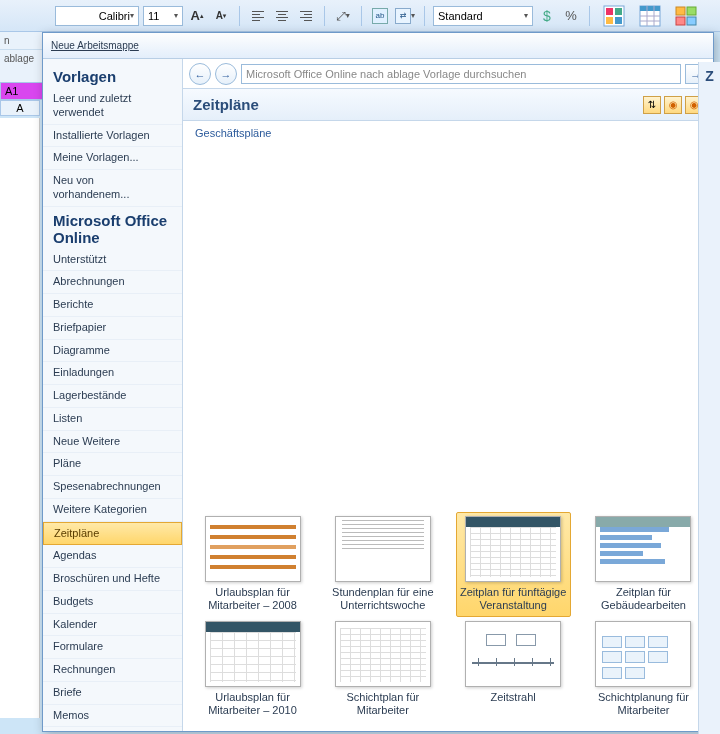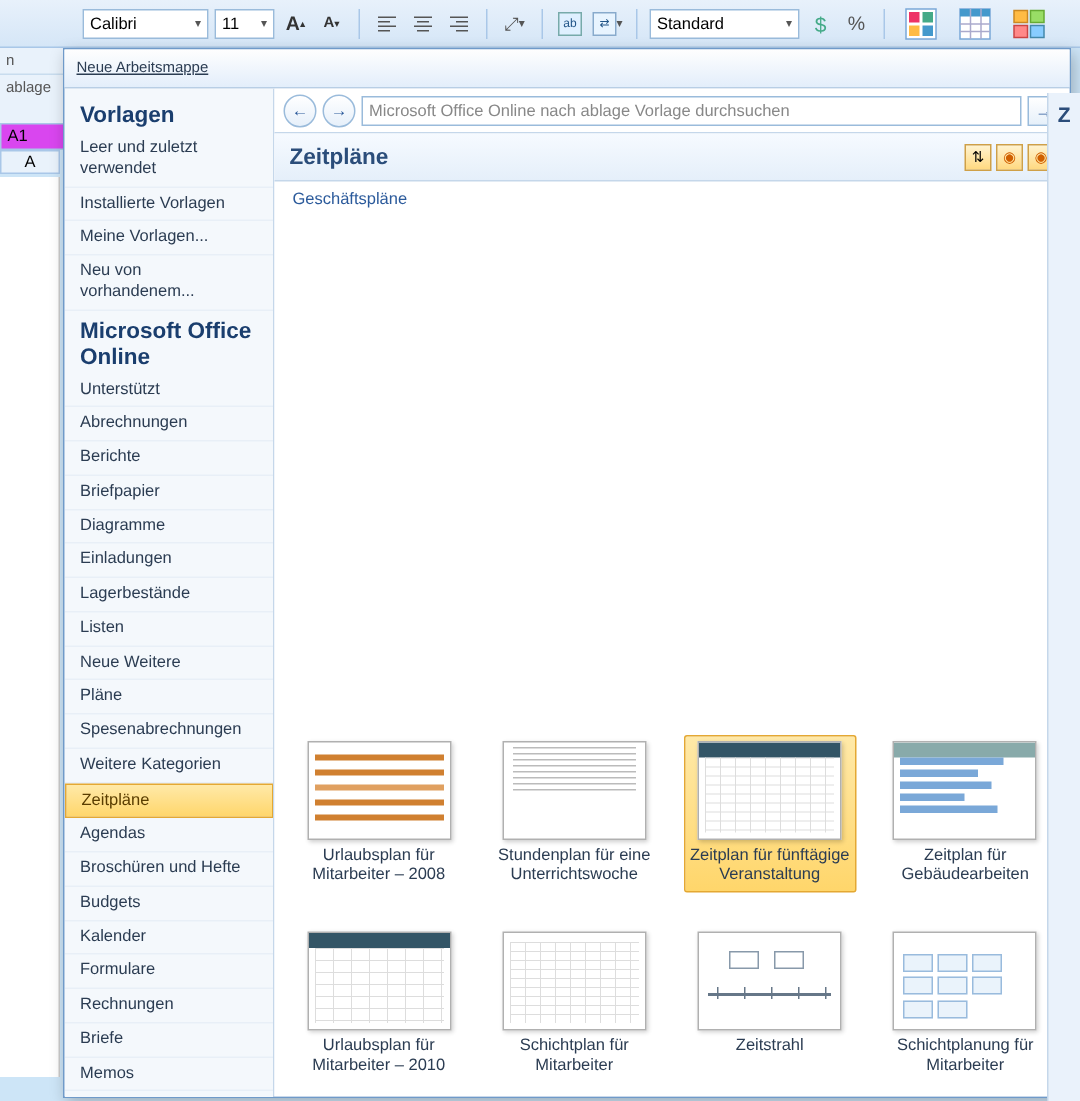--- a/index.html
+++ b/index.html
@@ -32,21 +32,21 @@
     }
     .font-select {
       width: 84px;
       height: 20px;
       border: 1px solid #9abbdb;
       background: #fff;
       font-size: 11px;
       padding: 1px 4px;
       display: flex;
       align-items: center;
-      justify-content: space-between;
+      justify-content: flex-end;
     }
     .size-select {
       width: 40px;
       height: 20px;
       border: 1px solid #9abbdb;
       background: #fff;
       font-size: 11px;
       padding: 1px 4px;
       display: flex;
       align-items: center;
@@ -247,21 +247,20 @@
       color: #2b5a9b;
       font-size: 11px;
       cursor:pointer;
     }
     .template-grid {
       flex:1;
       padding: 22px 12px 10px;
       display:flex;
       flex-direction:column;
       justify-content:flex-end;
-      gap: 22px;
     }
     .template-row {
       display:flex;
       justify-content: space-between;
       gap: 10px;
     }
     .template-cell {
       width: 115px;
       display:flex;
       flex-direction:column;

